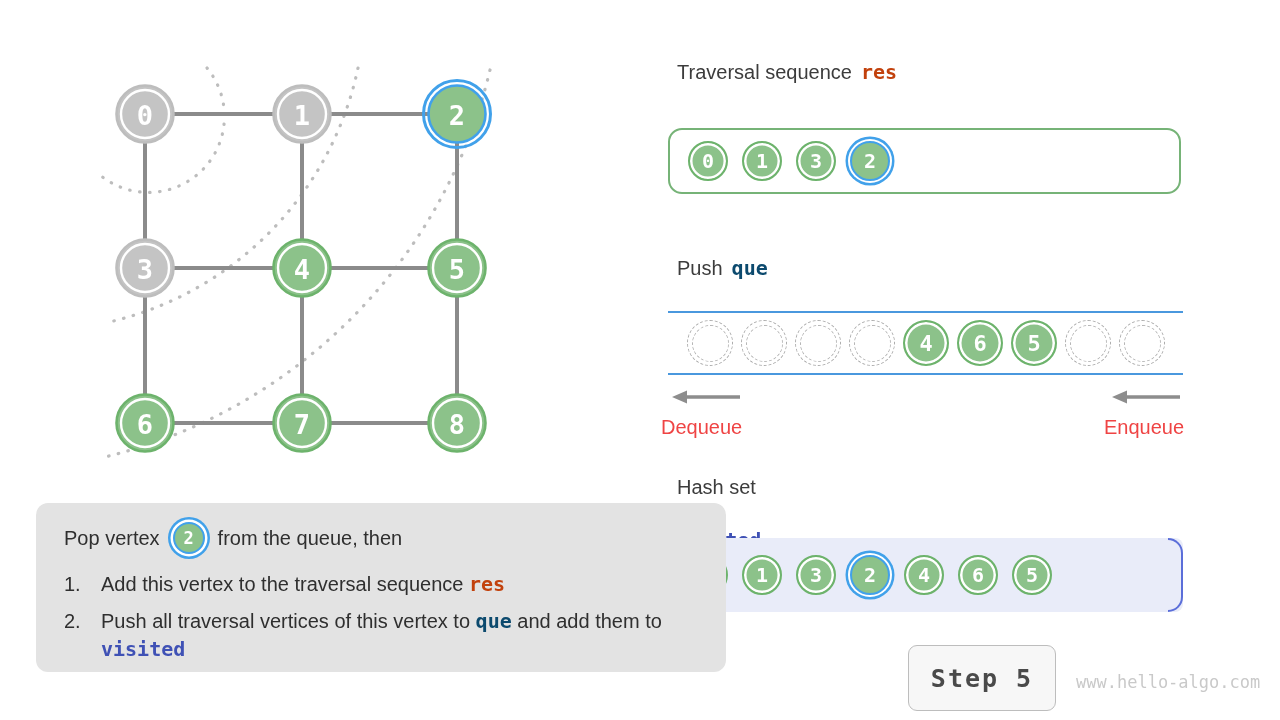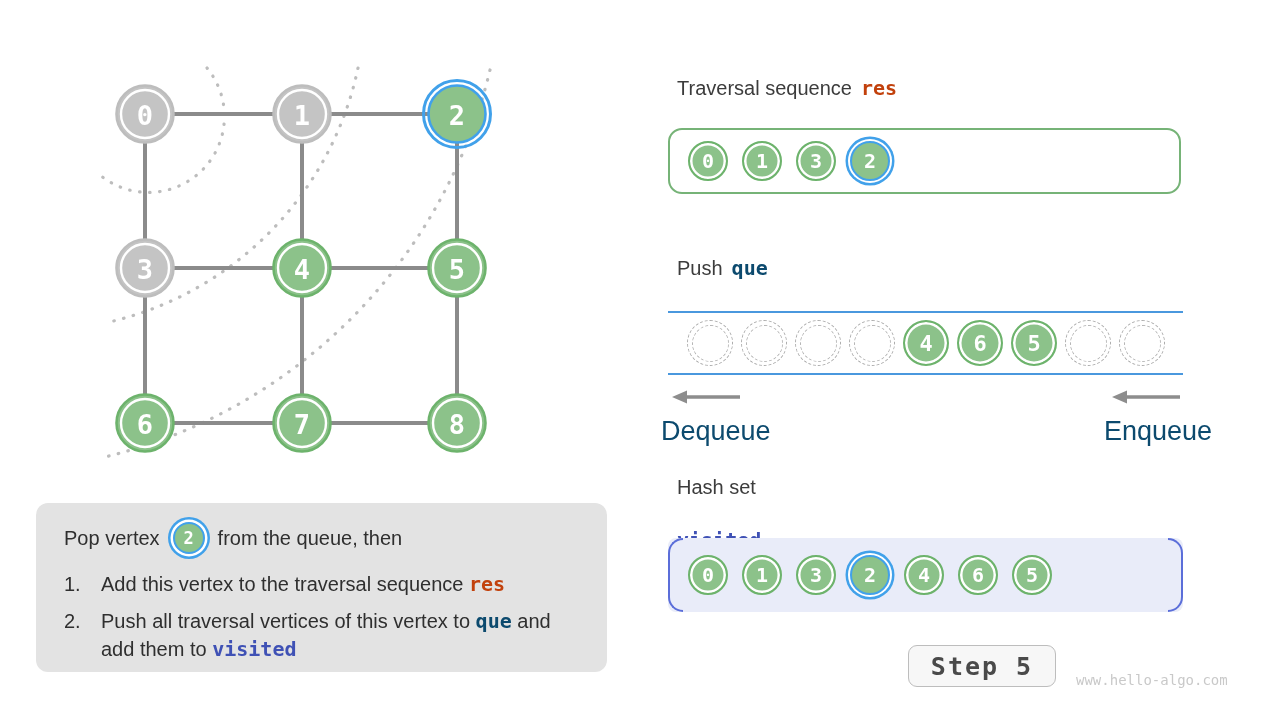--- a/index.html
+++ b/index.html
@@ -51,68 +51,68 @@
     display:flex; align-items:center; padding-left:18px; gap:14px; background:#fff;
   }
 
   
   #queue-strip {
     position:absolute; left:668px; top:311px; width:515px; height:64px;
     box-sizing:border-box; border-top:2px solid #4a98de; border-bottom:2px solid #4a98de;
     display:flex; align-items:center; padding-left:19px; gap:8px;
   }
   .q-arrow { position:absolute; width:72px; height:14px; }
-  .q-label { position:absolute; font-size:27px; color:#0c4a6e; }
+  .q-label { position:absolute; font-size:20px; color:#ef4444; }
 
   
   #visited-box {
     position:absolute; left:668px; top:538px; width:515px; height:74px;
     background:#e9ecf9; border-radius:8px;
     display:flex; align-items:center; padding-left:20px; gap:14px; box-sizing:border-box;
   }
   .bracket { position:absolute; top:0; bottom:0; width:15px; box-sizing:border-box; }
   .bracket.left {
     left:0; border:2.5px solid #5b6ed9; border-right:none;
     border-top-left-radius:15px; border-bottom-left-radius:15px;
   }
   .bracket.right {
     right:0; border:2.5px solid #5b6ed9; border-left:none;
     border-top-right-radius:15px; border-bottom-right-radius:15px;
   }
 
   
   #desc-box {
-    position:absolute; left:36px; top:503px; width:571px; height:169px;
+    position:absolute; left:36px; top:503px; width:690px; height:169px;
     box-sizing:border-box; background:#e3e3e3; border-radius:12px;
     padding:12px 36px 0 28px; color:#2f2f2f; font-size:20px;
   }
   #desc-line1 { display:flex; align-items:center; height:46px; }
   .inline-chip {
     box-sizing:border-box; flex:none; width:32px; height:32px; border-radius:50%;
     margin:0 13px; background:#8cc28a; border:2px solid #41a1ea;
     box-shadow: 0 0 0 2.5px #ffffff, 0 0 0 5px #41a1ea;
     display:flex; align-items:center; justify-content:center;
     color:#fff; font-family:"DejaVu Sans Mono", monospace; font-weight:bold; font-size:17px;
   }
   .desc-item { display:flex; margin-top:9px; line-height:28px; }
   .desc-item .num { flex:none; width:37px; }
   .desc-item .li-text { flex:1; }
   .desc-item .code { font-size:20px; }
 
   
   #step-button {
-    position:absolute; left:908px; top:645px; width:148px; height:42px;
+    position:absolute; left:908px; top:645px; width:148px; height:66px;
     box-sizing:border-box; background:#f7f7f7; border:1.5px solid #bdbdbd; border-radius:9px;
     display:flex; align-items:center; justify-content:center;
     font-family:"DejaVu Sans Mono", monospace; font-weight:bold; font-size:25px;
     color:#4a4a4a; letter-spacing:2px; cursor:pointer;
   }
   #watermark {
     position:absolute; left:1076px; top:672px;
-    font-family:"DejaVu Sans Mono", monospace; font-size:14px; color:#c9c9c9;
+    font-family:"DejaVu Sans Mono", monospace; font-size:17px; color:#c9c9c9;
   }
 </style>
 </head>
 <body>
 
 <div id="app">
 
   <svg id="graph-svg" width="640" height="500" viewBox="0 0 640 500">
       <path d="M 207 68 A 76 76 0 0 1 100 175" fill="none" stroke="#bdbdbd" stroke-width="3.2" stroke-linecap="round" stroke-dasharray="0.5 9.5"></path>
       <path d="M 358 68 A 331 331 0 0 1 105 323" fill="none" stroke="#bdbdbd" stroke-width="3.2" stroke-linecap="round" stroke-dasharray="0.5 9.5"></path>
@@ -169,21 +169,21 @@
         <circle cx="302" cy="423" r="24" fill="none" stroke="#ffffff" stroke-width="2.4"></circle>
         <text x="302" y="424" fill="#ffffff" text-anchor="middle" dominant-baseline="central" style="font-family:&quot;DejaVu Sans Mono&quot;,monospace;font-weight:bold;font-size:27px;">7</text>
       </g>
       <g>
         <circle cx="457" cy="423" r="28.5" fill="#8cc28a" stroke="#6db36c" stroke-width="2.6"></circle>
         <circle cx="457" cy="423" r="24" fill="none" stroke="#ffffff" stroke-width="2.4"></circle>
         <text x="457" y="424" fill="#ffffff" text-anchor="middle" dominant-baseline="central" style="font-family:&quot;DejaVu Sans Mono&quot;,monospace;font-weight:bold;font-size:27px;">8</text>
       </g>
     </svg>
 
-  <div class="sec-title" style="top:76px;">
+  <div class="sec-title" style="top:60px;">
     <span>Traversal sequence</span>
     <span class="code green">res</span>
   </div>
   <div id="res-box">
       <div class="chip">0</div>
       <div class="chip">1</div>
       <div class="chip">3</div>
       <div class="chip current">2</div>
     </div>
 

